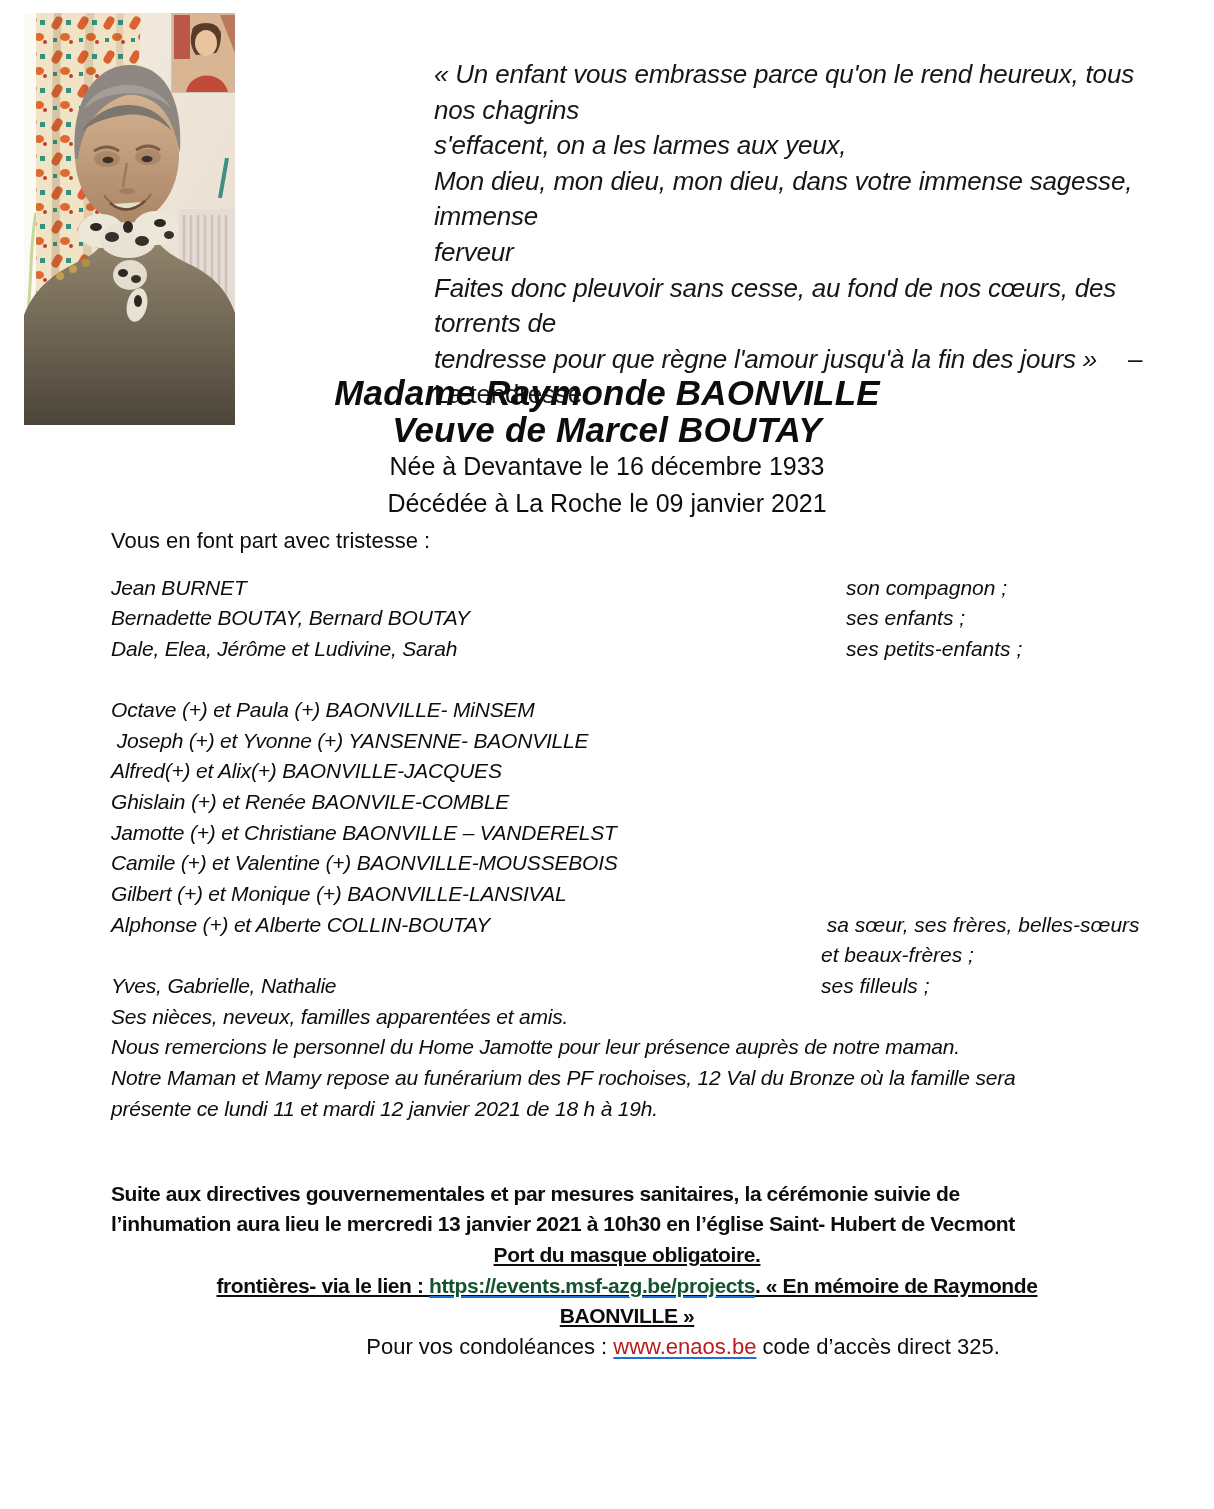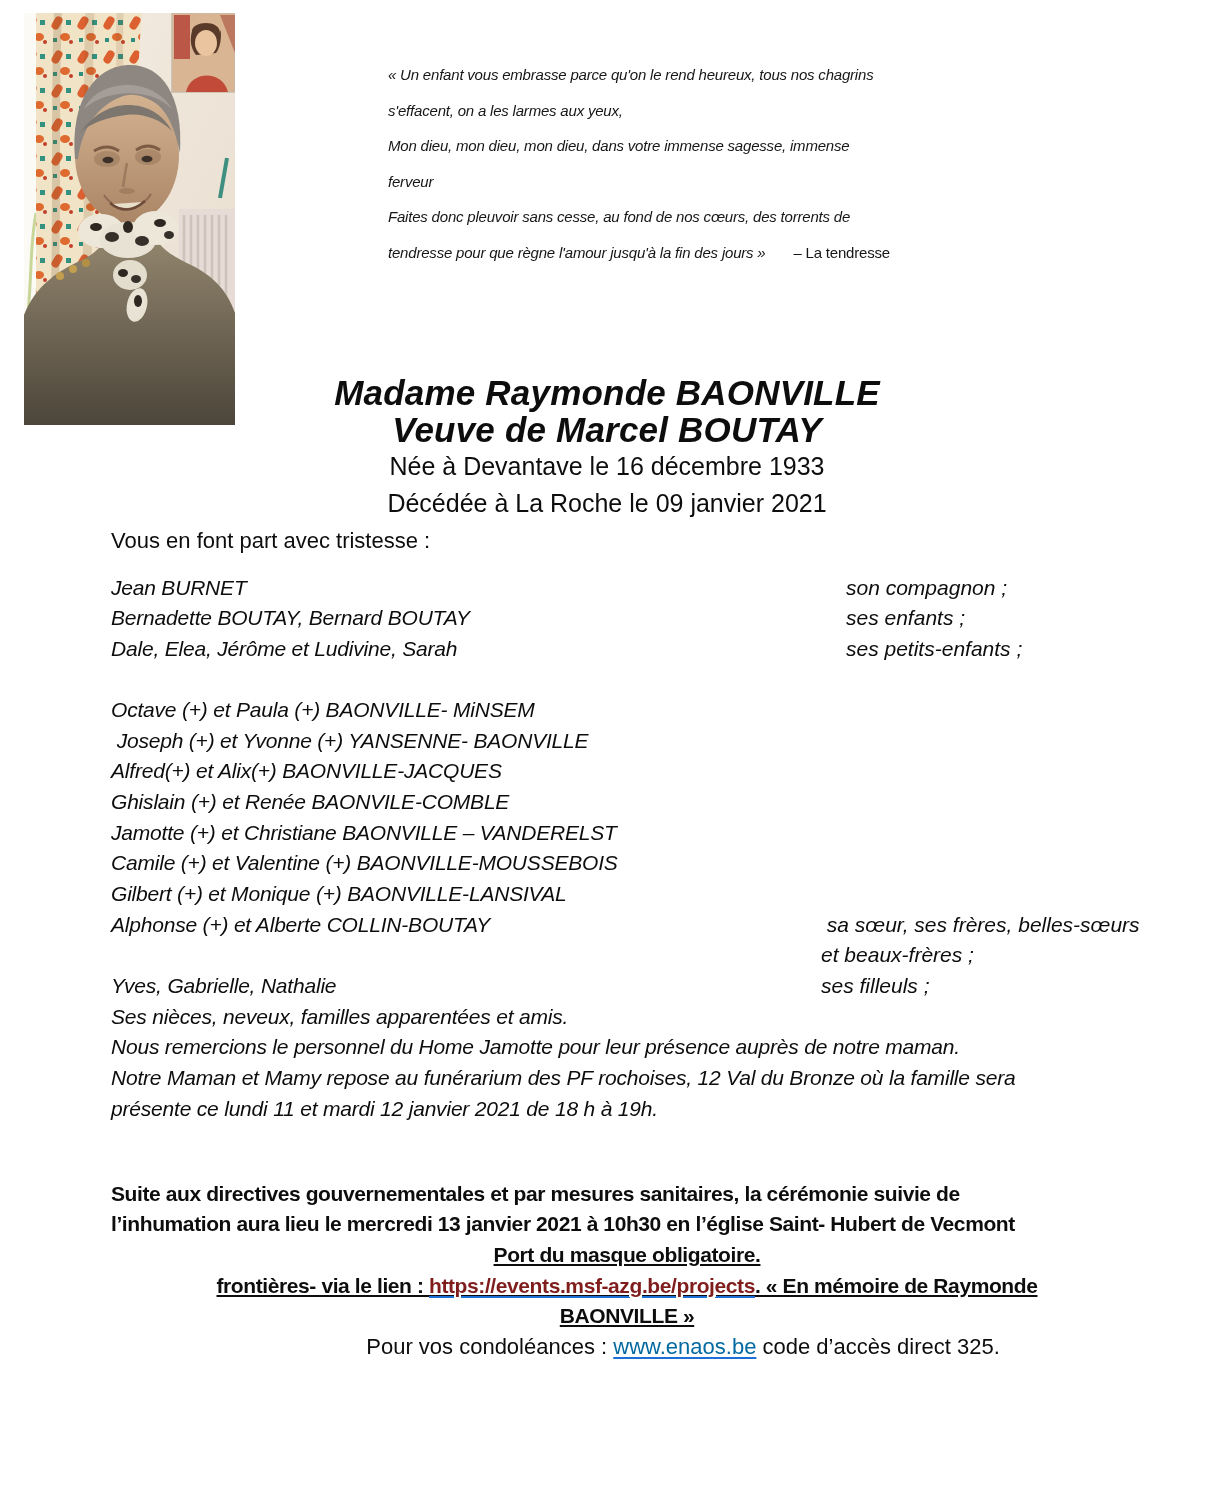--- a/index.html
+++ b/index.html
@@ -5,22 +5,22 @@
   html,body{margin:0;padding:0;background:#fff;}
   .page{
     position:relative; width:1214px; height:1509px; background:#ffffff;
     font-family:"Liberation Sans","DejaVu Sans",sans-serif; color:#0d0d0d;
     overflow:hidden;
   }
   
   .photo{position:absolute; left:24px; top:13px; width:211px; height:412px;}
   .photo svg{display:block; width:100%; height:100%;}
   
-  .quote{position:absolute; left:388px; top:57px; width:730px;
-         font-style:italic; font-size:15px; line-height:35.6px; letter-spacing:-0.2px; color:#161616;}
+  .quote{position:absolute; left:434px; top:57px; width:730px;
+         font-style:italic; font-size:26px; line-height:35.6px; letter-spacing:-0.2px; color:#161616;}
   .q-upright{font-style:normal;margin-left:24px;}
   
   .titleblock{position:absolute; top:374px; left:0; width:1214px; text-align:center; line-height:37px;}
   .t-bold{font-size:35px; font-weight:bold; font-style:italic; letter-spacing:0.2px;}
   .t-reg{font-size:25px;}
   
   .body{position:absolute; top:526px; left:16px; width:1206px;padding-left:8px;}
   .b-line{position:relative; height:30.65px; line-height:30.65px; padding-left:87px;
           font-size:21px; white-space:pre;}
   .intro-line{font-size:22px; margin-bottom:16px;}
@@ -176,18 +176,18 @@
       <div class="b-line fam-line"><span class="right-label right-near">et beaux-frères ;</span></div>
       <div class="b-line fam-line"><span>Yves, Gabrielle, Nathalie</span><span class="right-label right-near">ses filleuls ;</span></div>
       <div class="b-line fam-line"><span>Ses nièces, neveux, familles apparentées et amis.</span></div>
       <div class="b-line fam-line"><span>Nous remercions le personnel du Home Jamotte pour leur présence auprès de notre maman.</span></div>
       <div class="b-line fam-line"><span>Notre Maman et Mamy repose au funérarium des PF rochoises, 12 Val du Bronze où la famille sera</span></div>
       <div class="b-line fam-line"><span>présente ce lundi 11 et mardi 12 janvier 2021 de 18 h à 19h.</span></div>
       <div class="b-line blank"></div>
       <div class="b-line bold-line gap-top"><span>Suite aux directives gouvernementales et par mesures sanitaires, la cérémonie suivie de</span></div>
       <div class="b-line bold-line"><span>l’inhumation aura lieu le mercredi 13 janvier 2021 à 10h30 en l’église Saint- Hubert de Vecmont</span></div>
       <div class="b-line bold-line centered"><span>Port du masque obligatoire.</span></div>
-      <div class="b-line bold-line centered"><span>frontières- via le lien : </span><a class="doc-link" href="#" style="color: #7f1d1d; text-decoration-color: rgb(27, 111, 214);">https://events.msf-azg.be/projects</a><span>. « En mémoire de Raymonde</span></div>
+      <div class="b-line bold-line centered"><span>frontières- via le lien : </span><a class="doc-link" href="#" style="color: #14532d; text-decoration-color: rgb(27, 111, 214);">https://events.msf-azg.be/projects</a><span>. « En mémoire de Raymonde</span></div>
       <div class="b-line bold-line centered"><span>BAONVILLE »</span></div>
-      <div class="b-line reg-centered shifted"><span>Pour vos condoléances : </span><a class="doc-link" href="#" style="color: #0369a1; text-decoration-color: rgb(27, 111, 214); margin-top: 29px;">www.enaos.be</a><span> code d’accès direct 325.</span></div>
+      <div class="b-line reg-centered shifted"><span>Pour vos condoléances : </span><a class="doc-link" href="#" style="color: #b91c1c; text-decoration-color: rgb(27, 111, 214); margin-top: 29px;">www.enaos.be</a><span> code d’accès direct 325.</span></div>
     </div>
 
 </div>
 
 </body></html>

